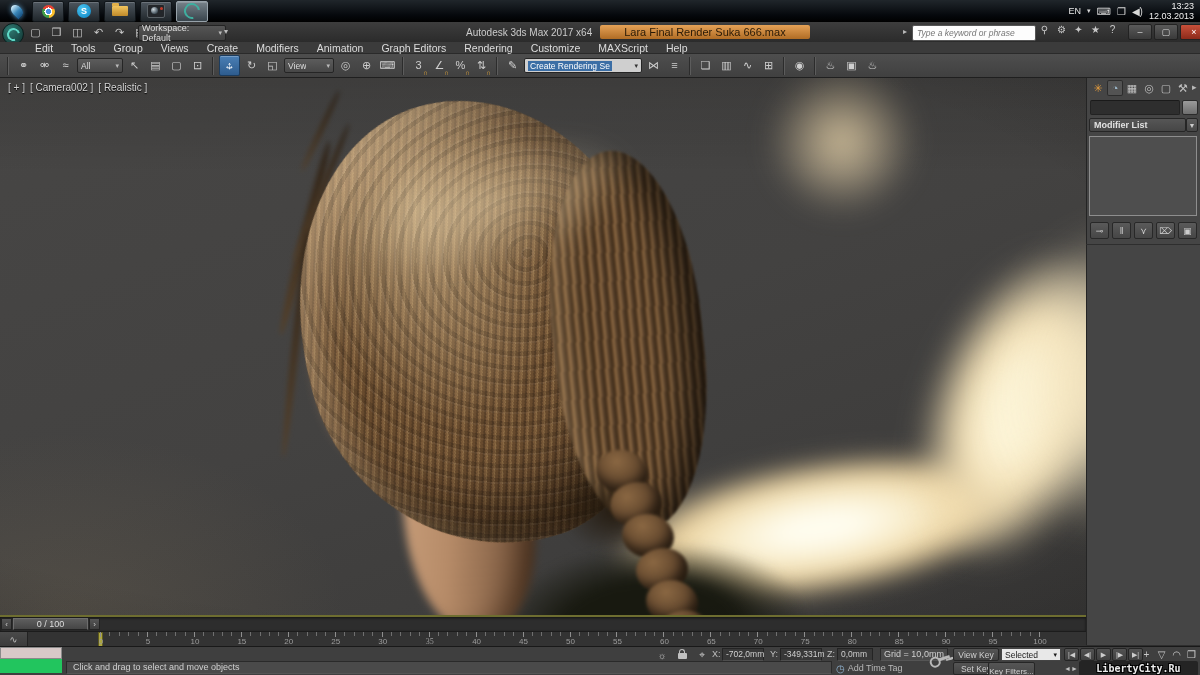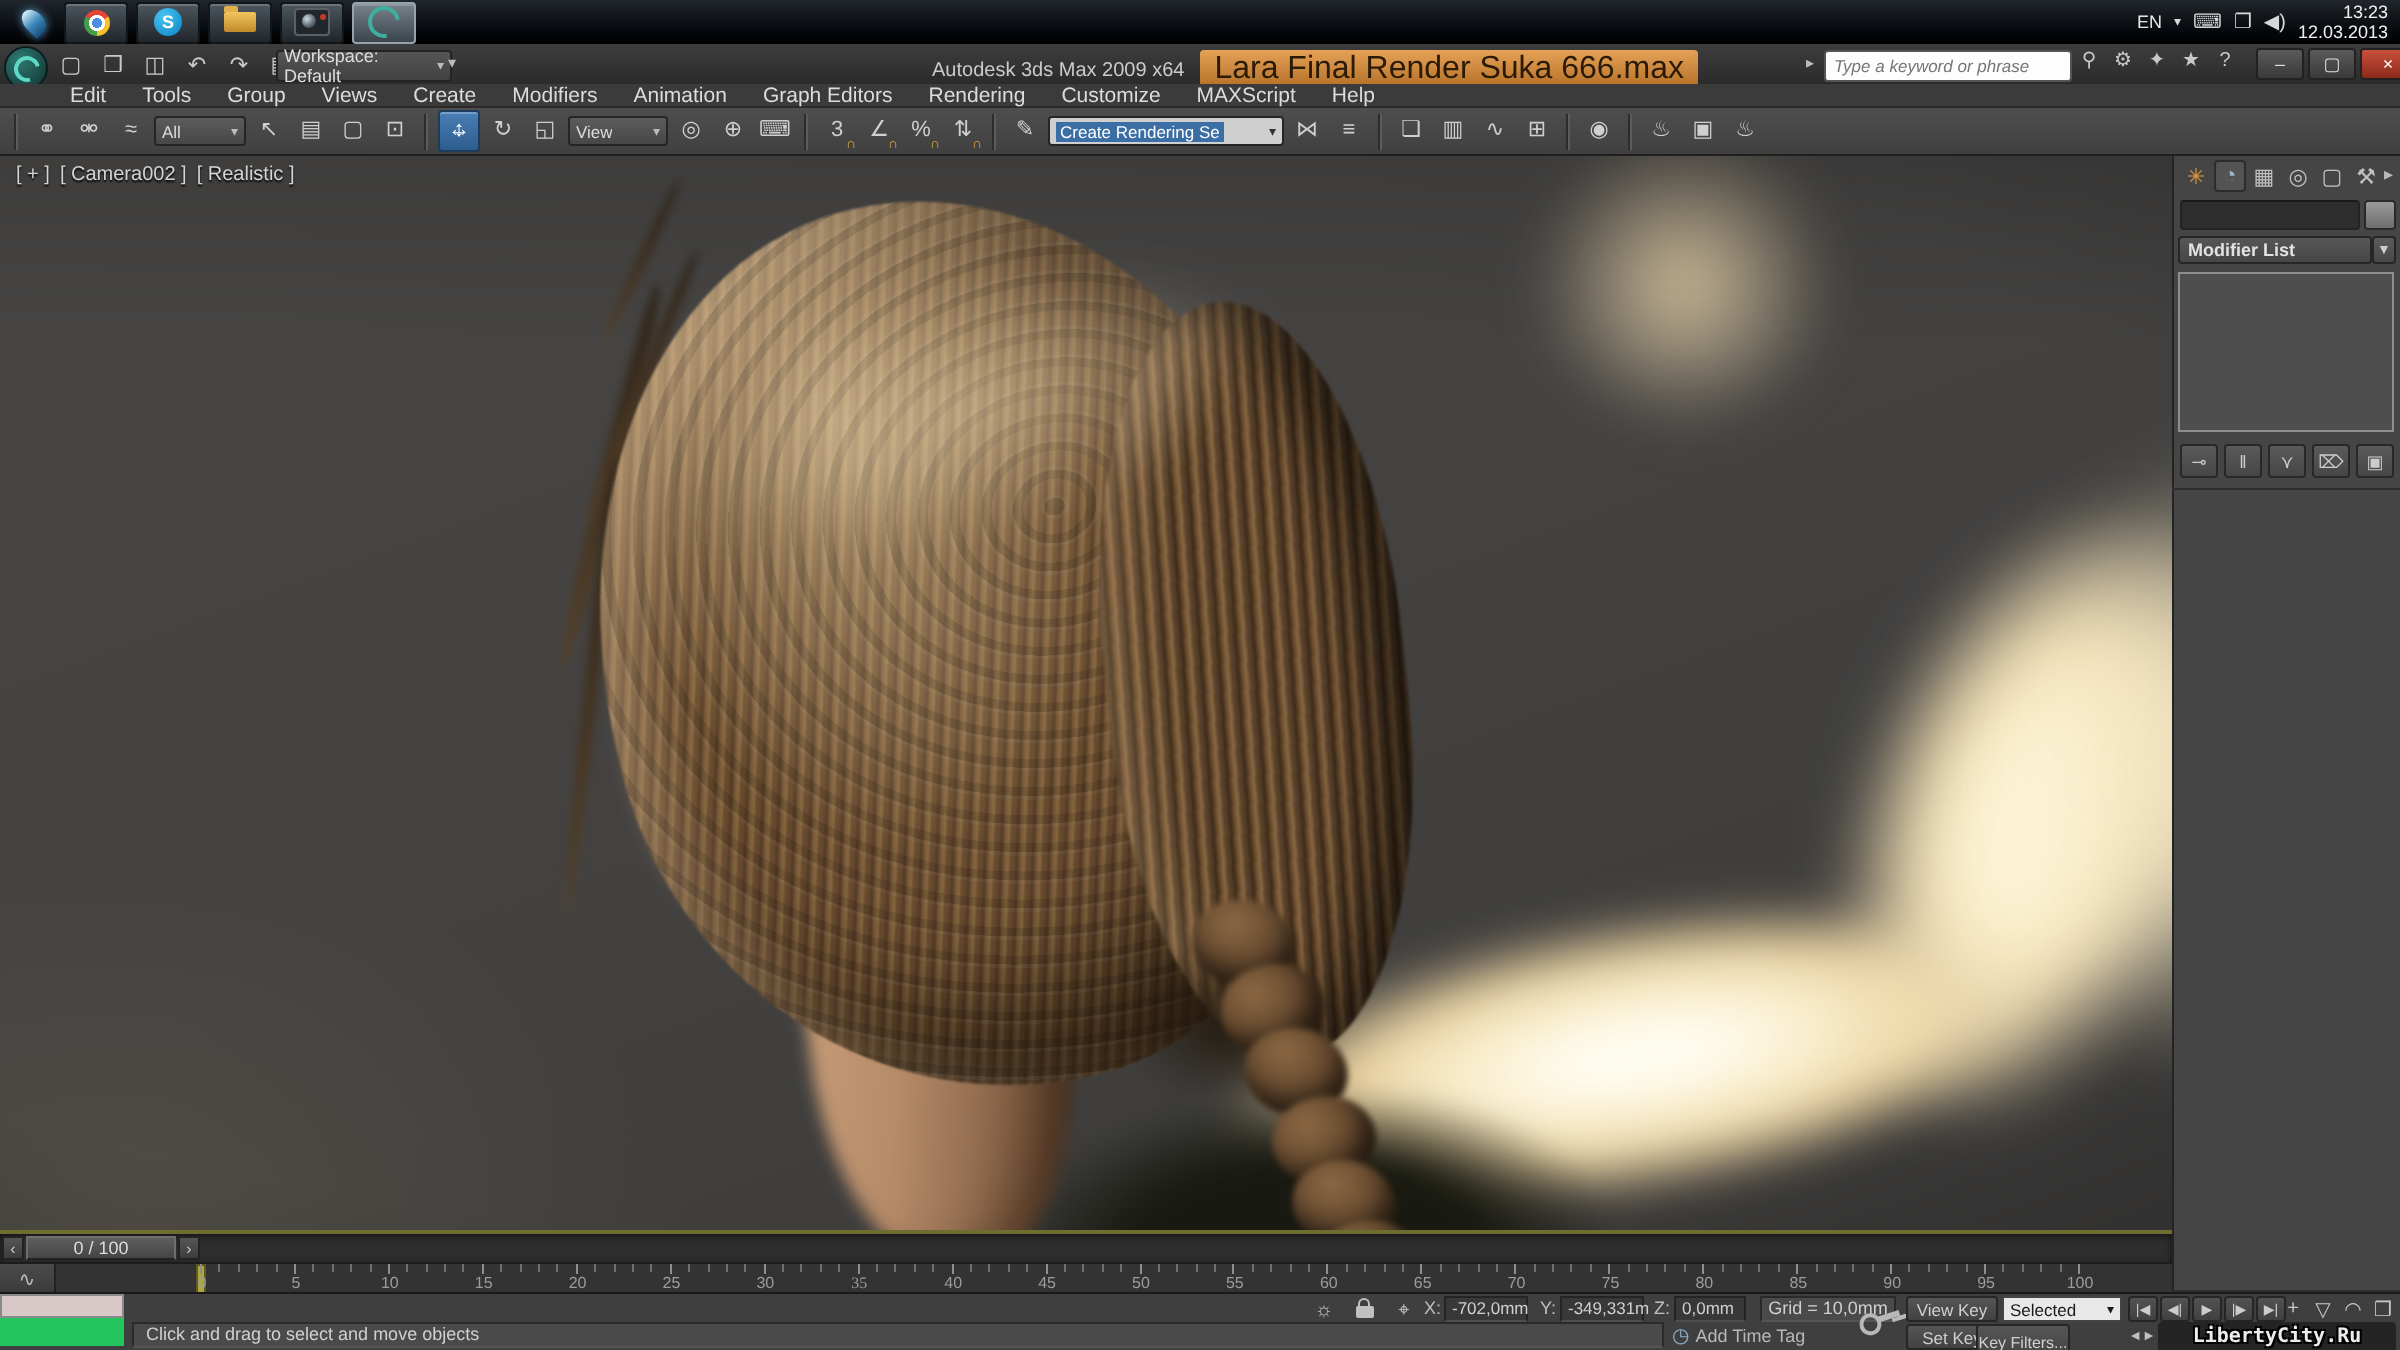--- a/index.html
+++ b/index.html
@@ -34,21 +34,21 @@
   #applogo{left:2px;top:23px;width:20px;height:20px;border-radius:50%;background:radial-gradient(circle at 35% 30%,#2f7a72,#10302e);
     border:1px solid #0a1d1c;display:flex;align-items:center;justify-content:center;}
   #applogo span{width:9px;height:9px;border:2px solid #5fd8c6;border-right-color:transparent;border-radius:50%;transform:rotate(30deg);display:block;}
   #qat{left:26px;top:24px;display:flex;align-items:center;gap:2px;}
   .qat-btn{width:19px;height:16px;display:flex;align-items:center;justify-content:center;color:#c9c9c9;font-size:11px;}
   #workspace-dd{left:138px;top:25px;width:80px;height:14px;background:linear-gradient(#555,#414141);border:1px solid #232323;
     border-radius:2px;color:#ddd;font-size:9px;display:flex;align-items:center;justify-content:space-between;padding:0 3px;}
   #ws-flyout{left:224px;top:27px;color:#bbb;font-size:8px;}
   #title-center{left:466px;top:25px;display:flex;align-items:center;gap:8px;font-size:10px;}
   #app-title{color:#cbcbcb;}
-  #file-badge{background:linear-gradient(#e5a257,#b06c24);border-radius:2px;color:#2a1a06;padding:1px 7px;font-size:16px;}
+  #file-badge{background:linear-gradient(#e5a257,#b06c24);border-radius:2px;color:#2a1a06;padding:1px 24px;font-size:11px;}
   #infocenter{left:912px;top:25px;width:122px;height:14px;background:#fdfdfd;border:1px solid #555;border-radius:2px;display:flex;align-items:center;}
   #infocenter input{border:none;outline:none;width:100%;font-size:8.5px;font-style:italic;color:#888;background:transparent;
     font-family:"Liberation Sans",sans-serif;padding:0 4px;}
   #ic-arrow{left:903px;top:27px;color:#bbb;font-size:8px;}
   #search-icons{left:1038px;top:24px;display:flex;gap:4px;align-items:center;}
   .sic{color:#c8c8c8;font-size:10px;width:13px;text-align:center;}
   #winbtns{left:1128px;top:24px;display:flex;gap:2px;}
   .winbtn{width:22px;height:14px;background:linear-gradient(#5a5a5a,#3a3a3a);border:1px solid #222;border-radius:2px;
     color:#ddd;font-size:9px;display:flex;align-items:center;justify-content:center;}
   .winbtn.danger{background:linear-gradient(#c8503a,#8c2a1a);width:26px;color:#fff;}
@@ -238,21 +238,21 @@
     <span class="qat-btn">↶</span>
     <span class="qat-btn">↷</span>
     <span class="qat-btn">▤</span>
   </div>
 <div class="abs" id="workspace-dd">
   <span>Workspace: Default</span>
   <span style="font-size:7px;color:#bbb;">▾</span>
 </div>
 <span class="abs" id="ws-flyout">▾</span>
 <div class="abs" id="title-center">
-  <span id="app-title">Autodesk 3ds Max  2009 x64</span>
+  <span id="app-title">Autodesk 3ds Max  2017 x64</span>
   <span id="file-badge">Lara Final Render Suka 666.max</span>
 </div>
 <span class="abs" id="ic-arrow">▸</span>
 <div class="abs" id="infocenter">
   <input type="text" placeholder="Type a keyword or phrase" style="">
 </div>
 <div class="abs" id="search-icons">
     <span class="sic">⚲</span>
     <span class="sic">⚙</span>
     <span class="sic">✦</span>

